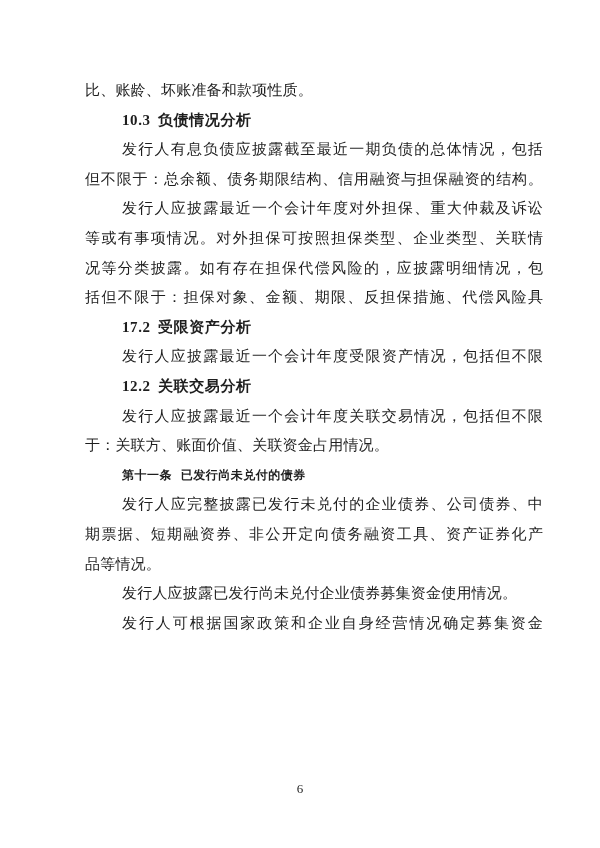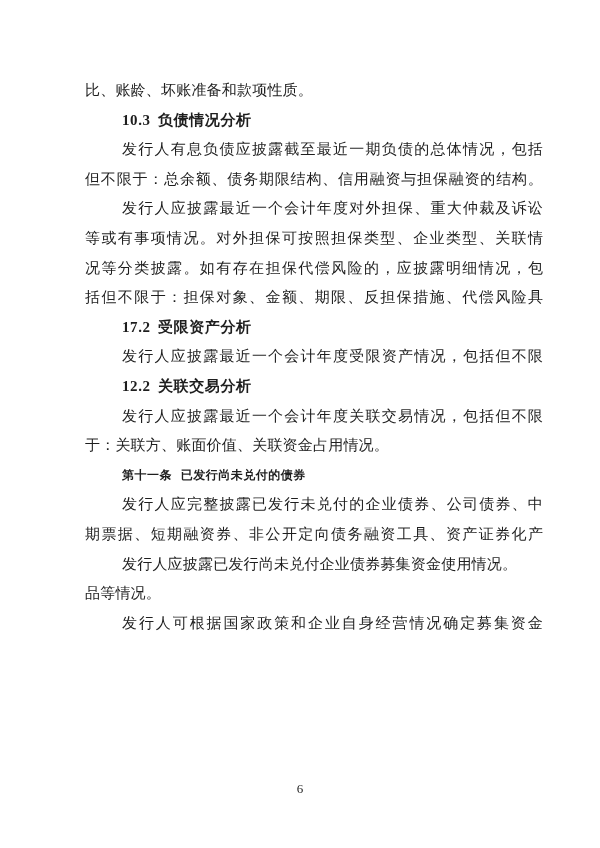--- a/index.html
+++ b/index.html
@@ -352,22 +352,22 @@
         <span>工</span>
         <span>具</span>
         <span>、</span>
         <span>资</span>
         <span>产</span>
         <span>证</span>
         <span>券</span>
         <span>化</span>
         <span>产</span>
       </div>
+      <div class="line body">品等情况。</div>
       <div class="line body indent">发行人应披露已发行尚未兑付企业债券募集资金使用情况。</div>
-      <div class="line body">品等情况。</div>
       <div class="line body indent full">
         <span>发</span>
         <span>行</span>
         <span>人</span>
         <span>可</span>
         <span>根</span>
         <span>据</span>
         <span>国</span>
         <span>家</span>
         <span>政</span>

